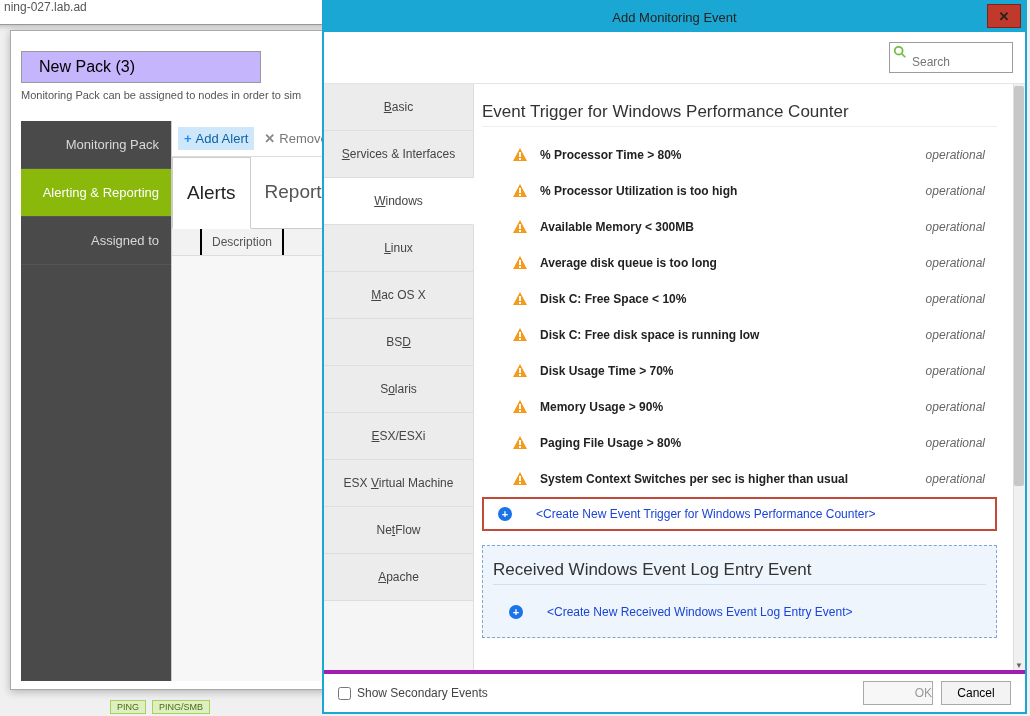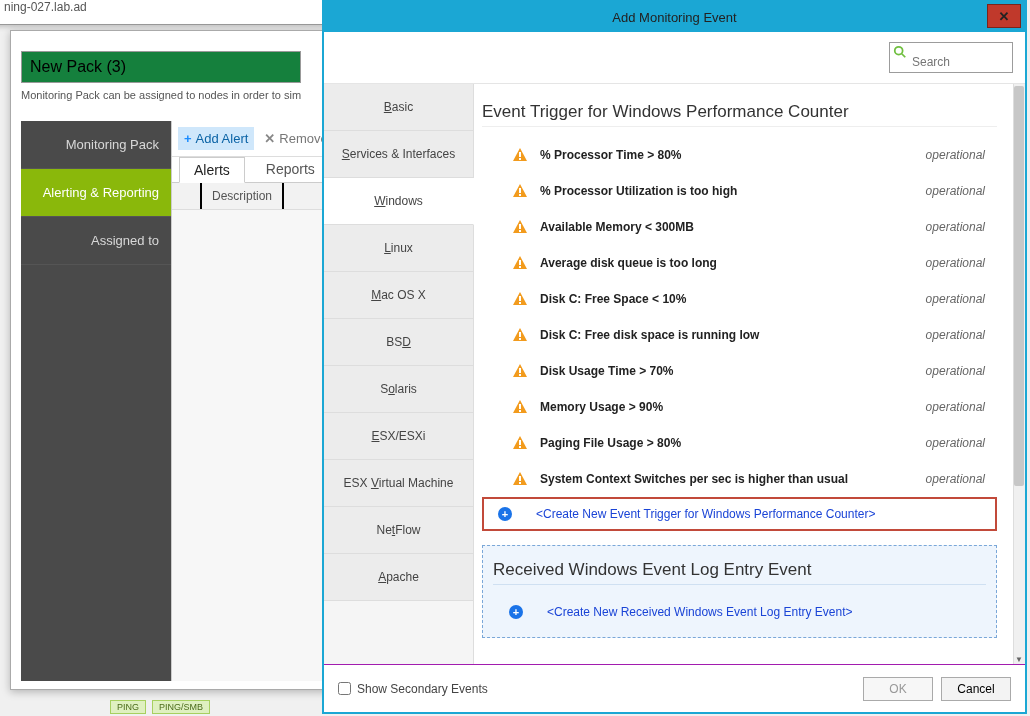--- a/index.html
+++ b/index.html
@@ -3,40 +3,40 @@
 <meta charset="utf-8">
 <style>
 * { box-sizing: border-box; margin: 0; padding: 0; font-family: "Segoe UI", Tahoma, sans-serif; }
 body { width: 1030px; height: 716px; background: #f0f0f0; position: relative; overflow: hidden; }
 
 
 .bg-window { position: absolute; left: -5px; top: -5px; width: 340px; height: 30px; background: #fff; border: 1px solid #999; box-shadow: 0 2px 5px rgba(0,0,0,.2); font-size: 12px; padding: 4px 8px; color: #555; }
 
 .bg-main { position: absolute; left: 10px; top: 30px; width: 650px; height: 660px; background: #fff; border: 1px solid #aaa; box-shadow: 0 2px 8px rgba(0,0,0,.25); }
 .bg-main-inner { padding: 20px 10px 10px 10px; }
-.pack-input { width: 280px; padding: 6px 8px; font-size: 16px; border: 1px solid #999; background: #15803d; margin-bottom: 6px; }
+.pack-input { width: 240px; padding: 6px 17px; font-size: 16px; border: 1px solid #999; background: #c4b5fd; margin-bottom: 6px; }
 .pack-hint { font-size: 11px; color: #555; }
 
 .bg-split { display: flex; margin-top: 20px; height: 560px; }
 .bg-sidebar { width: 150px; background: #4a4a4a; display: flex; flex-direction: column; }
 .bg-sidebar-item { padding: 16px 12px; color: #d8d8d8; font-size: 13px; border-bottom: 1px solid #555; cursor: pointer; text-align: right; }
 .bg-sidebar-item.active { background: #8ab80b; color: #fff; position: relative; }
 .bg-sidebar-item.active::after { content: ""; position: absolute; right: -8px; top: 50%; transform: translateY(-50%); border: 8px solid transparent; border-left-color: #8ab80b; }
 
 .bg-content { flex: 1; background: #f7f7f7; border-left: 1px solid #ccc; }
 .toolbar { display: flex; align-items: center; padding: 6px 6px; background: #fff; border-bottom: 1px solid #ddd; font-size: 13px; }
 .tb-btn { padding: 4px 6px; margin-right: 4px; cursor: pointer; display: flex; align-items: center; gap: 4px; }
 .tb-btn.add { background: #cfe7fb; color: #0b63a5; }
 .tb-btn.rem { color: #777; }
 .plus-ic { color: #1a8cff; font-weight: bold; }
 .x-ic { color: #888; font-weight: bold; }
 .pencil-ic { color: #3a7bbf; }
 
 .tabs { display: flex; background: #fff; border-bottom: 1px solid #ccc; }
-.tab { padding: 4px 14px; font-size: 14px; color: #555; cursor: pointer; margin-left: 7px; }
+.tab { padding: 24px 14px; font-size: 19px; color: #555; cursor: pointer; }
 .tab.active { border: 1px solid #ccc; border-bottom: 1px solid #fff; background: #fff; margin-bottom: -1px; color: #222; }
 
 .grid-head { display: flex; background: #f2f2f2; border-bottom: 1px solid #ddd; }
 .grid-head-cell { padding: 6px 10px; font-size: 12px; color: #555; border-right: 2px solid #000000; }
 .grid-head-cell:first-child { width: 30px; }
 
 
 .status-bits { position: absolute; left: 110px; bottom: 2px; display: flex; gap: 6px; }
 .pill { font-size: 9px; background: #dff0c0; border: 1px solid #a7d05f; padding: 1px 6px; color: #4b6b1b; }
 
@@ -74,25 +74,25 @@
 .event-type { color: #666; font-style: italic; margin-right: 8px; }
 
 .create-row { display: flex; align-items: center; padding: 10px 4px 10px 16px; font-size: 12px; }
 .create-row.highlight { border: 2px solid #c24a3a; padding: 8px 2px 8px 14px; }
 .plus-circle { width: 14px; height: 14px; border-radius: 50%; background: #1a73e8; color: #fff; display: flex; align-items: center; justify-content: center; font-size: 11px; font-weight: bold; margin-right: 24px; flex-shrink: 0; }
 .create-link { color: #1a44d6; }
 
 .section2 { border: 1px dashed #7aa7d8; background: #eef5fd; padding: 8px 10px; margin-top: 14px; }
 .section2 .section-title { border-bottom: 1px solid #cfe0f2; margin-top: 6px; }
 
-.modal-footer { height: 48px; border-top: 1px solid #a21caf; display: flex; align-items: center; padding: 0 14px; }
+.modal-footer { height: 42px; border-top: 4px solid #a21caf; display: flex; align-items: center; padding: 0 14px; }
 .chk { margin-right: 6px; }
 .footer-label { font-size: 12px; color: #444; flex: 1; }
 .footer-btn { width: 70px; padding: 4px 0; font-size: 12px; margin-left: 8px; border: 1px solid #aaa; background: #f3f3f3; cursor: pointer; text-align: center; }
-.footer-btn.disabled { color: #999; background: #f7f7f7; }
+.footer-btn.disabled { color: #999; background: #f7f7f7; text-align: right; }
 
 </style>
 </head>
 <body>
 
 <div class="bg-window">
   <span>ning-027.lab.ad</span>
 </div>
 
 <div class="bg-main">

